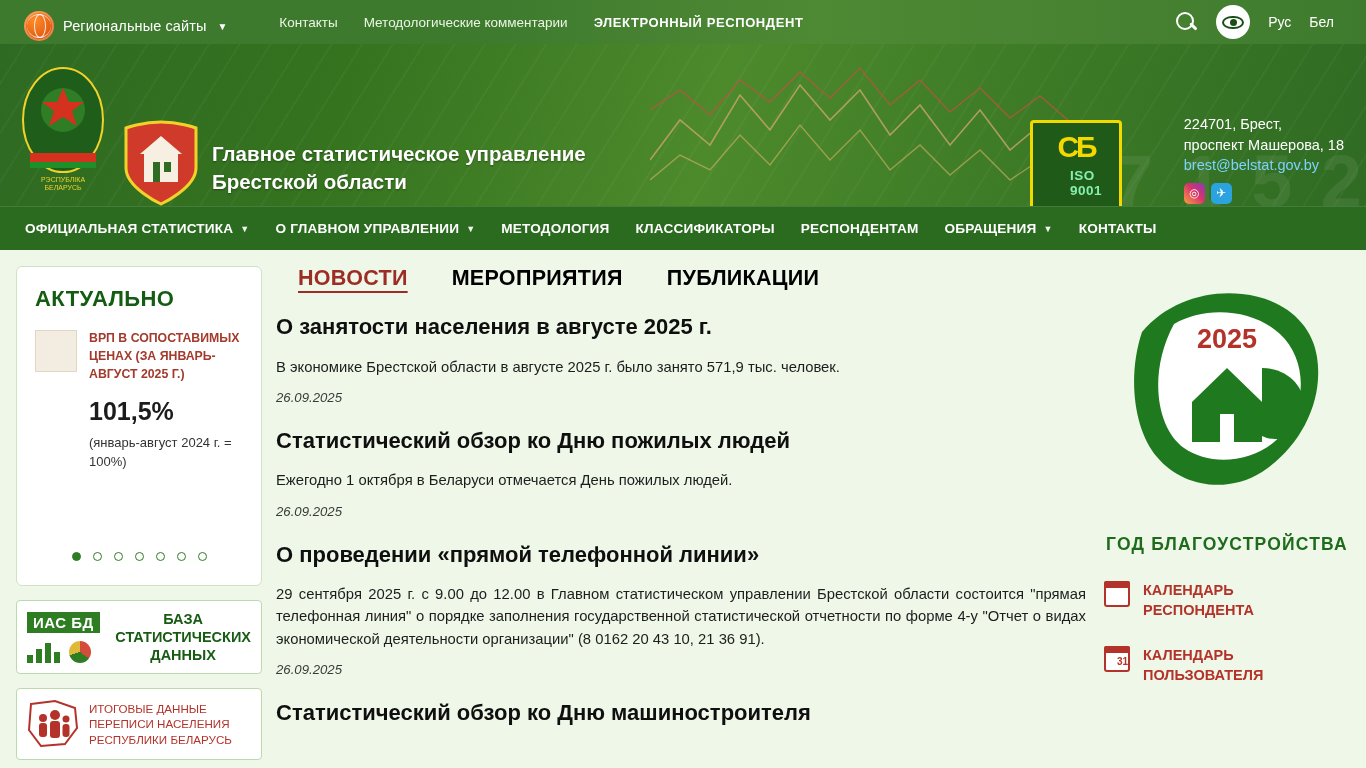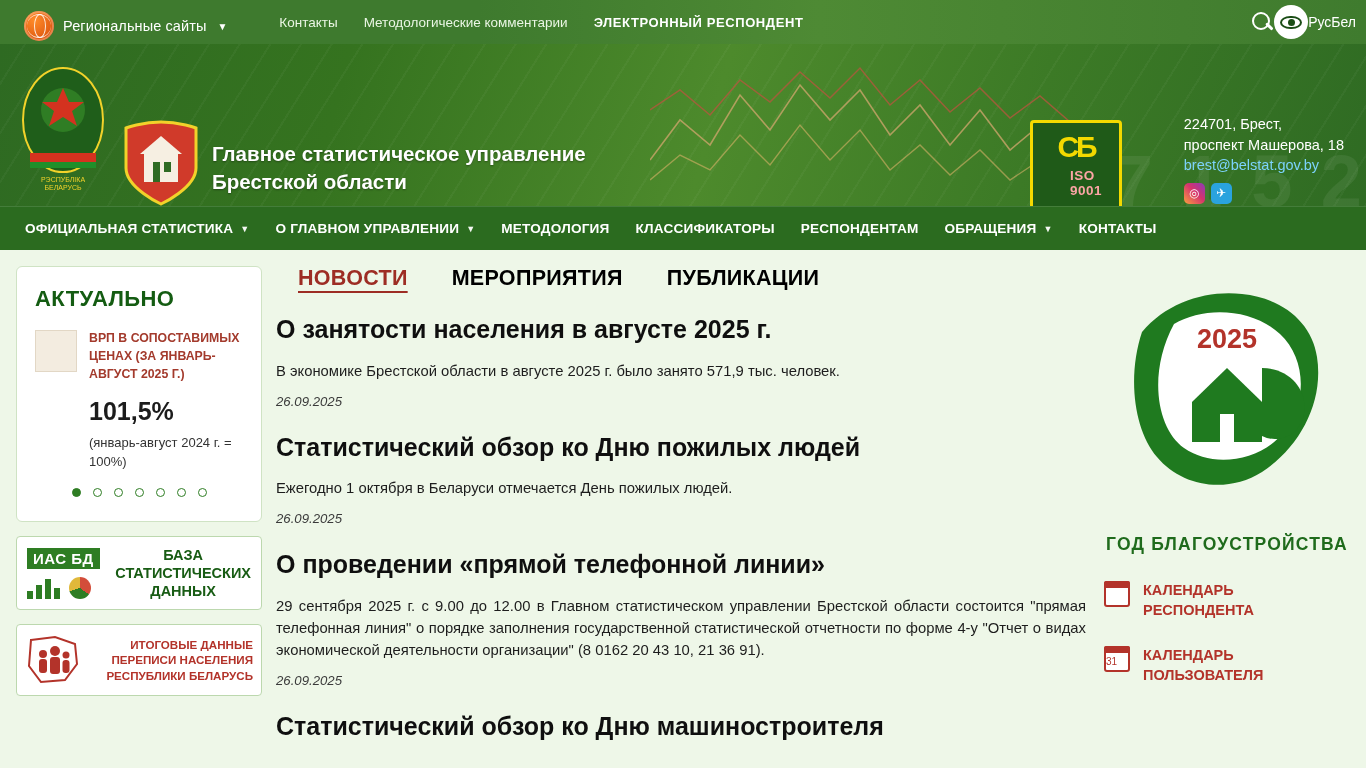--- a/index.html
+++ b/index.html
@@ -47,22 +47,22 @@
 
   .topnav {
     display: flex; align-items: center; gap: 26px;
     margin-left: 52px;
     font-size: 13.5px;
   }
   .topnav a { color: #eaf6e4; text-decoration: none; }
   .topnav a.strong { color: #ffffff; font-weight: bold; letter-spacing: .6px; font-size: 13px; }
 
   .topright {
-    position: absolute; right: 10px; top: 0; height: 44px;
-    display: flex; align-items: center; 
+    position: absolute; right: 32px; top: 0; height: 44px;
+    display: flex; align-items: center; gap: 18px;
   }
   .search-btn { width: 24px; height: 24px; position: relative; cursor: pointer; }
   .search-btn::before {
     content: ""; position: absolute; left: 2px; top: 2px;
     width: 14px; height: 14px; border: 2.4px solid #fff; border-radius: 50%;
   }
   .search-btn::after {
     content: ""; position: absolute; left: 15px; top: 15px;
     width: 9px; height: 2.6px; background: #fff; transform: rotate(45deg);
     border-radius: 2px;
@@ -122,21 +122,21 @@
   }
 
   .iso {
     position: absolute; right: 244px; top: 76px;
     width: 92px; height: 90px;
     border: 3px solid #f3d900; border-radius: 4px;
     background: #1f5a18;
     display: flex; flex-direction: column; align-items: center; justify-content: center;
   }
   .iso-mark { color: #f3d900; font-size: 30px; font-weight: bold; line-height: 1; letter-spacing: -3px; }
-  .iso-text { color: #fca5a5; font-size: 13.5px; font-weight: bold; margin-top: 6px; letter-spacing: .5px; padding-left: 37px; }
+  .iso-text { color: #86efac; font-size: 13.5px; font-weight: bold; margin-top: 6px; letter-spacing: .5px; padding-left: 37px; }
 
   .contact {
     position: absolute; right: 22px; top: 70px;
     color: #ffffff; font-size: 14.5px; line-height: 1.42;
   }
   .contact a { color: #7dd3fc; text-decoration: none; }
   .socials { margin-top: 7px; display: flex; gap: 6px; }
   .soc {
     width: 21px; height: 21px; border-radius: 5px;
     display: flex; align-items: center; justify-content: center;
@@ -169,21 +169,21 @@
     width: 262px; flex: none; padding: 16px 0 0 16px;
   }
   .center { flex: 1; padding: 0 18px 0 14px; }
   .right { width: 262px; flex: none; padding: 14px 16px 0 0; }
 
   
   .card {
     background: #fff; border: 1px solid #cfe3c4; border-radius: 6px;
     width: 246px;
   }
-  .aktual { height: 256px; padding: 16px 18px 16px; position: relative; }
+  .aktual { height: 320px; padding: 16px 18px 16px; position: relative; }
   .aktual h2 {
     margin: 3px 0 18px; font-size: 22px; color: #145c12; letter-spacing: .4px;
   }
   .slide { display: flex; gap: 12px; }
   .slide-thumb {
     width: 42px; height: 42px; background: #f3ece0; border: 1px solid #e2d7c5; flex: none;
   }
   .slide-title {
     color: #a33a2c; font-size: 12.3px; font-weight: bold; line-height: 1.45;
     text-transform: uppercase;
@@ -208,33 +208,33 @@
   .ias {
     background: #2e7d23; color: #fff; font-weight: bold; font-size: 15px;
     padding: 2px 6px; display: inline-block; letter-spacing: .5px;
   }
   .mini-chart { margin-top: 6px; display: flex; align-items: flex-end; gap: 3px; height: 24px; }
   .mini-chart i { width: 6px; background: #2e7d23; display: block; }
   .pie { width: 22px; height: 22px; border-radius: 50%;
          background: conic-gradient(#d34d3a 0 35%, #2e7d23 35% 70%, #e0b83a 70% 100%); }
   .banner-1 .txt { color: #185c14; font-weight: bold; font-size: 14.5px; line-height: 1.25; text-align: center; flex: 1;}
   .banner-2 { height: 72px; display: flex; align-items: center; gap: 8px; padding: 0 8px; }
-  .banner-2 .txt { color: #b3332a; font-weight: bold; font-size: 11.6px; line-height: 1.35; text-align: right; flex: 1; }
+  .banner-2 .txt { color: #b3332a; font-weight: normal; font-size: 11.6px; line-height: 1.35; text-align: left; flex: 1; }
 
   
   .tabs { display: flex; gap: 0; padding-top: 16px; }
   .tab {
     font-size: 21.5px; font-weight: bold; color: #000000; cursor: pointer;
     padding: 0 22px; letter-spacing: .3px;
   }
   .tab.active { color: #9d2d24; text-decoration: underline; text-underline-offset: 6px; }
 
   .news-item { margin-top: 22px; }
   .news-title {
-    font-size: 25px; font-weight: bold; color: #0f0f0f; line-height: 1.3; cursor: pointer;
+    font-size: 22px; font-weight: bold; color: #0f0f0f; line-height: 1.3; cursor: pointer;
   }
   .news-text {
     font-size: 14.8px; color: #1d1d1d; margin-top: 14px; line-height: 1.5; text-align: justify;
   }
   .news-date { font-size: 13.2px; color: #3a3a3a; font-style: italic; margin-top: 12px; }
 
   
   .year-logo { width: 230px; height: 250px; margin: 8px auto 0; position: relative; }
   .year-caption {
     text-align: center; color: #1f6b1c; font-weight: bold; font-size: 17.5px;
@@ -243,22 +243,22 @@
   .cal-link {
     display: flex; align-items: flex-start; gap: 13px; margin-top: 26px; cursor: pointer;
   }
   .cal-ico { width: 26px; height: 26px; flex: none; border: 2px solid #b3332a; border-radius: 3px;
              background: #fff; position: relative; }
   .cal-ico::before {
     content: ""; position: absolute; left: -2px; right: -2px; top: -2px; height: 7px;
     background: #b3332a; border-radius: 2px 2px 0 0;
   }
   .cal-ico span {
-    position: absolute; left: 0; right: 0; top: 8px; text-align: left;
-    font-size: 10px; font-weight: normal; color: #b3332a;
+    position: absolute; left: 0; right: 0; top: 8px; text-align: right;
+    font-size: 10px; font-weight: bold; color: #b3332a;
   }
   .cal-label { color: #b3332a; font-weight: bold; font-size: 14.5px; line-height: 1.35; }
 </style>
 </head>
 <body>
 
 <div class="topbar">
   <div class="regional">
     <span class="globe-icon"></span>
     <span class="regional-label">Региональные сайты</span>

